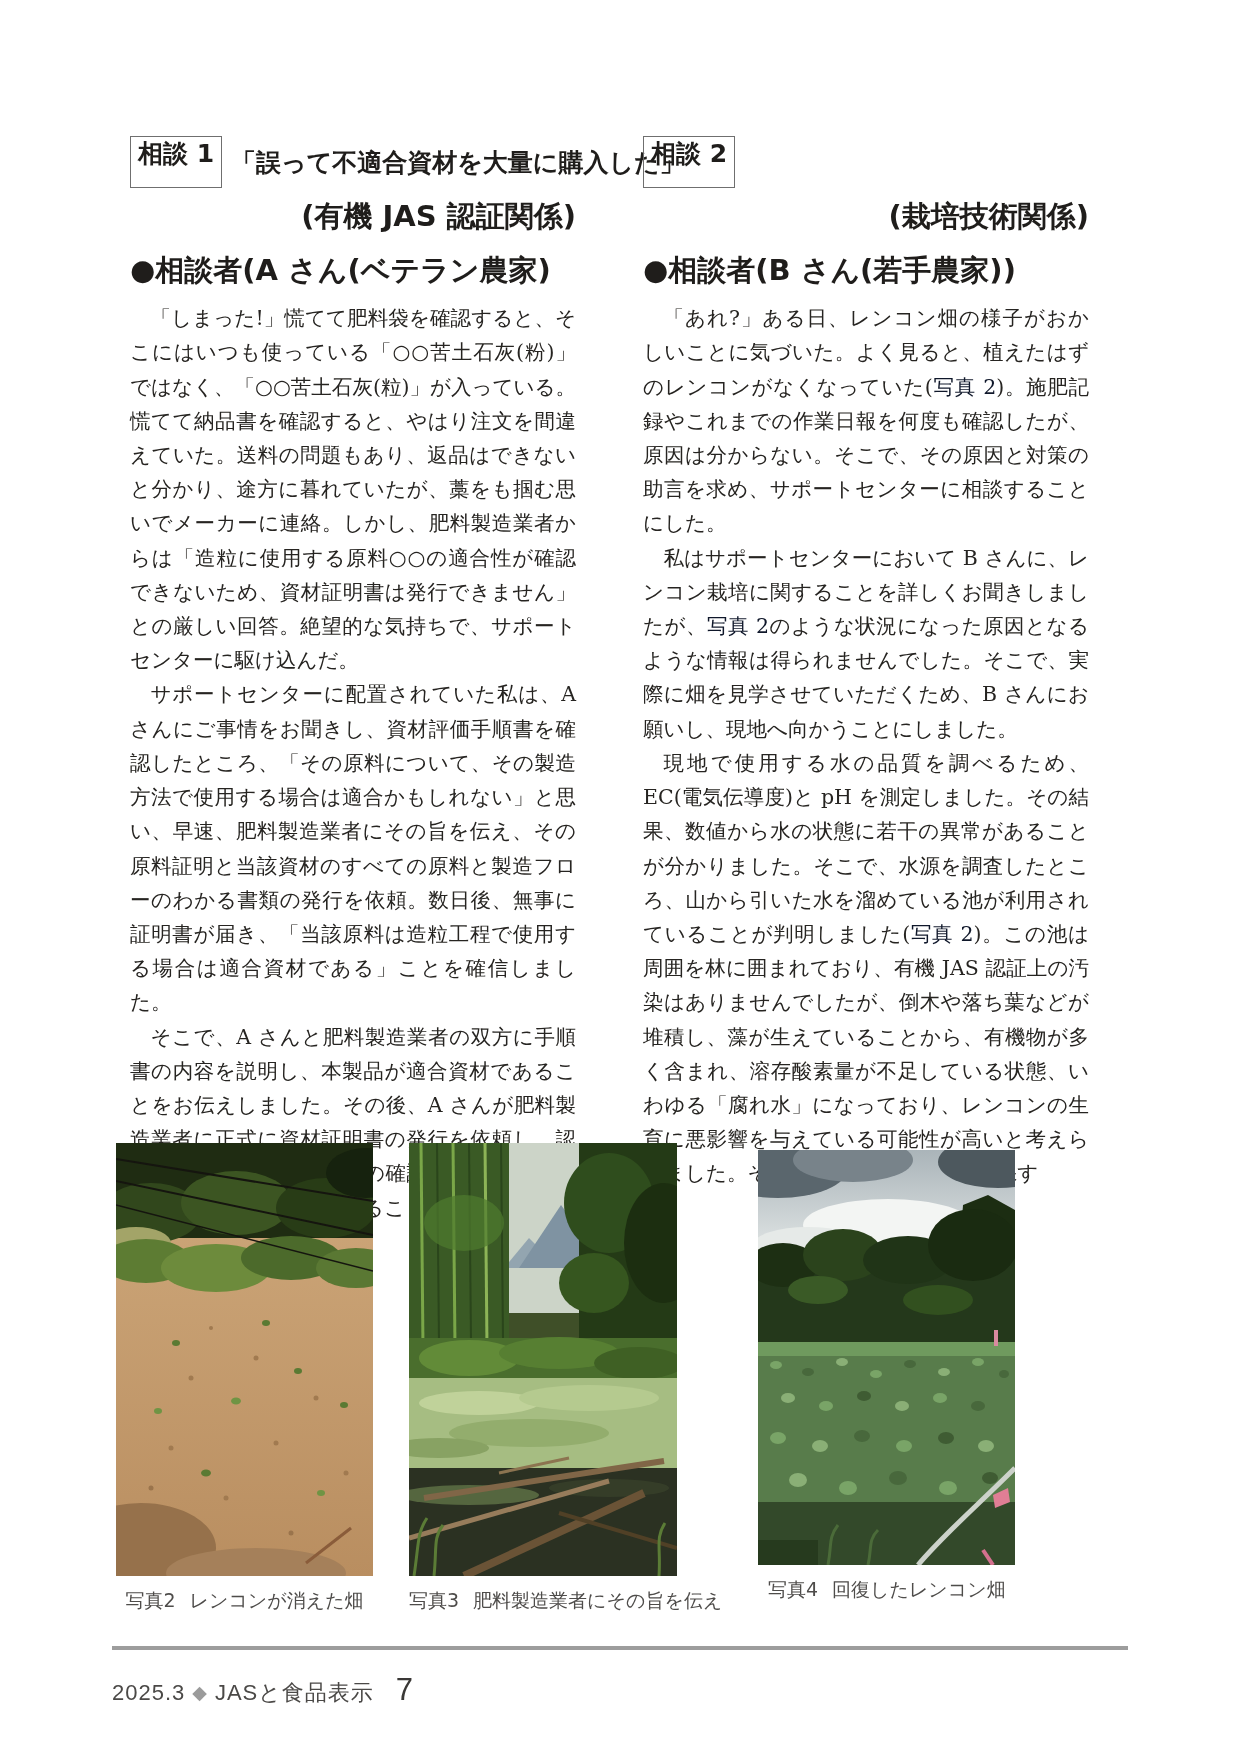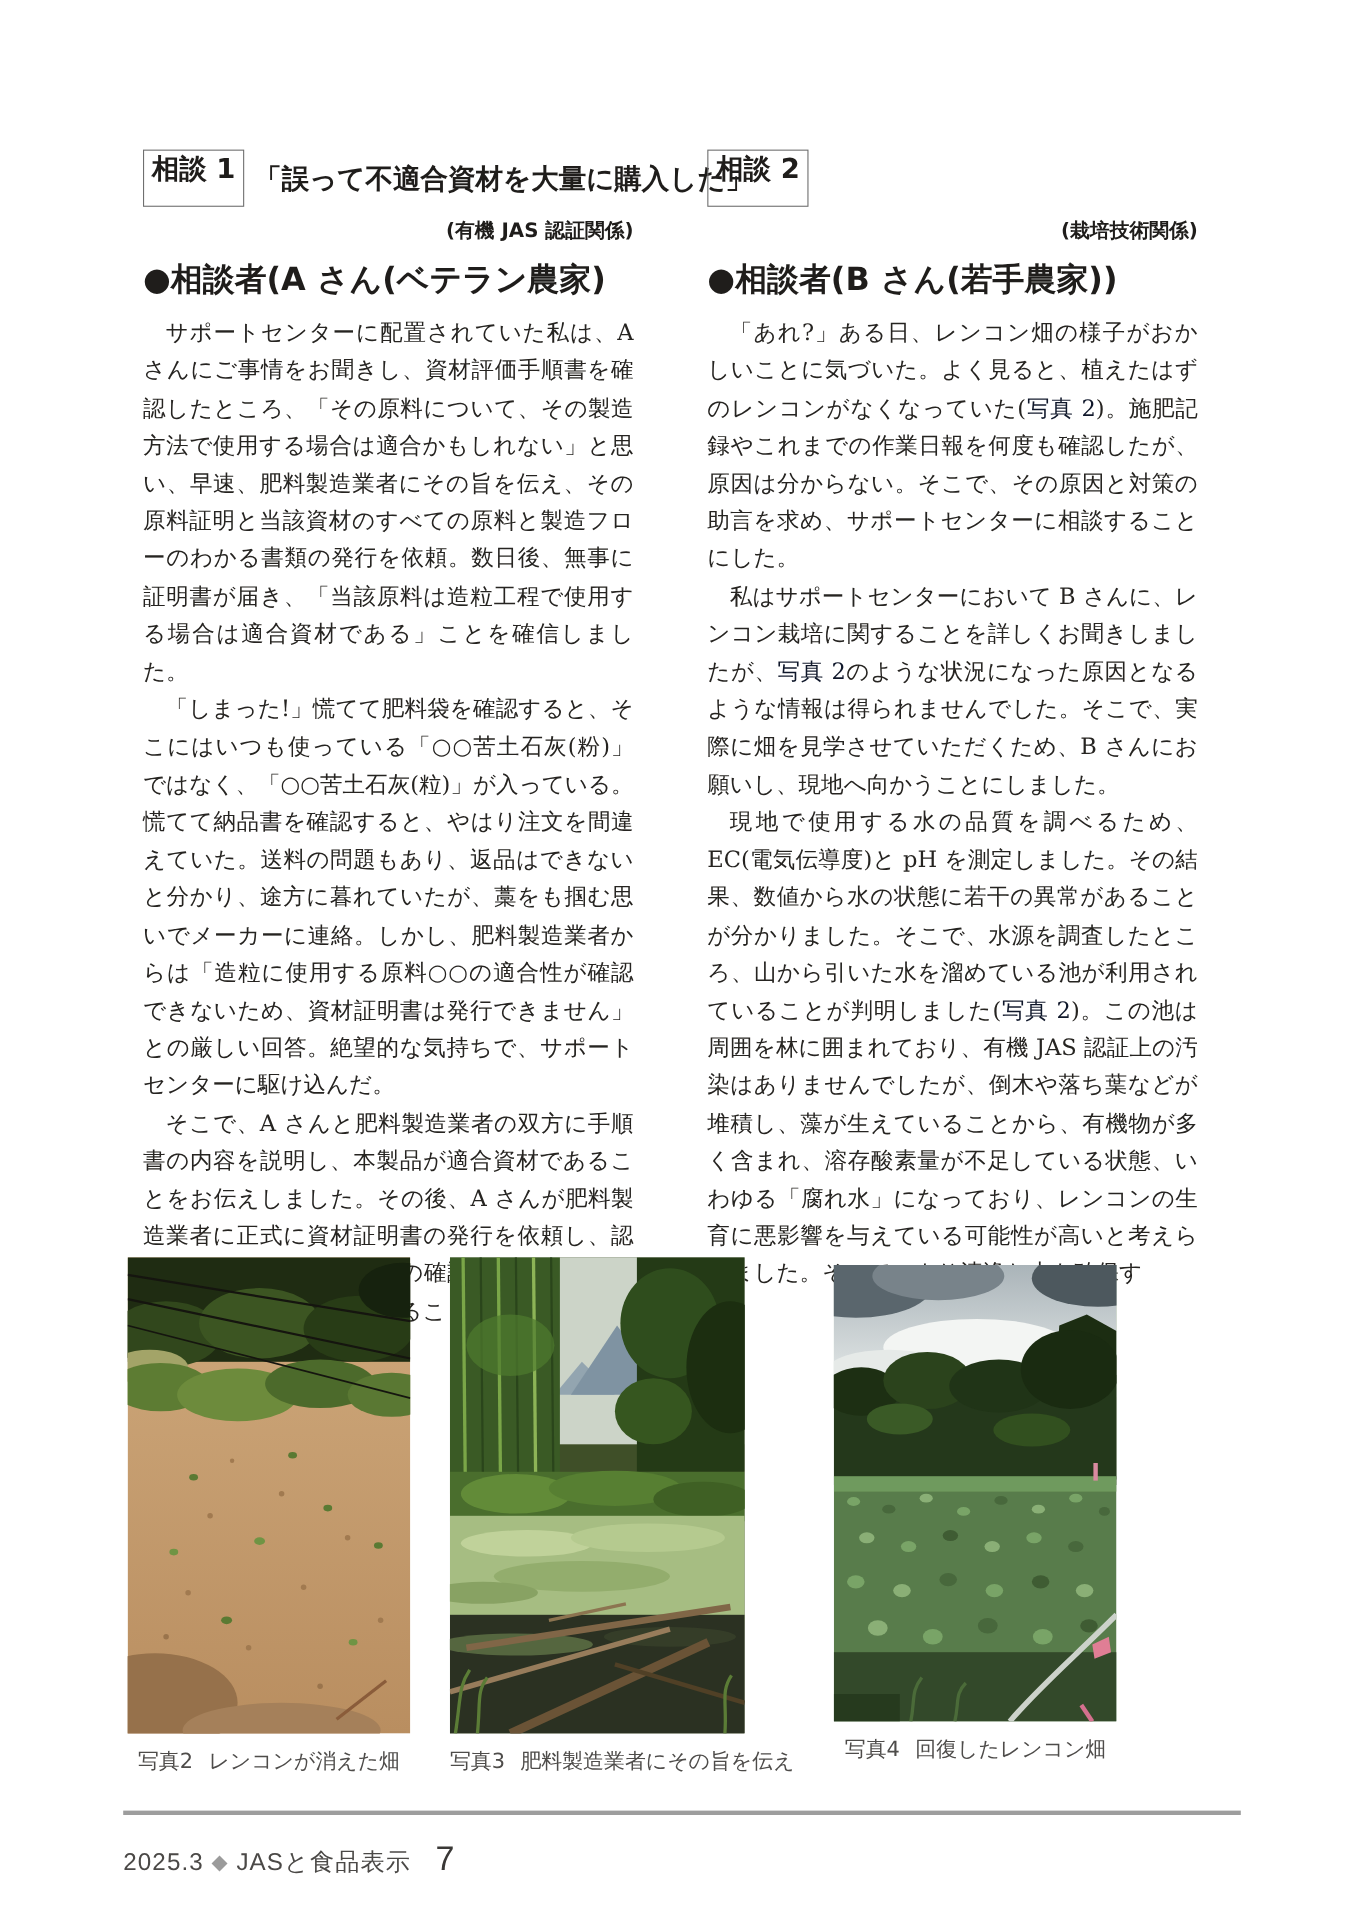--- a/index.html
+++ b/index.html
@@ -18,21 +18,21 @@
     font-weight:bold; font-size:25px; color:#1f1d1b;
   }
   .tag-box {
     display:inline-block; flex:0 0 auto;
     border:1.5px solid #6f6f6f; padding:1px 7px 18px; line-height:1.25;
   }
   .hdr-title { margin-left:9px;font-family:Liberation Serif, serif; }
   .hdr-line2 {
     text-align:right; margin-top:9px;
     font-family:"DejaVu Sans","Liberation Sans",sans-serif;
-    font-weight:bold; font-size:18px; color:#1f1d1b;
+    font-weight:bold; font-size:29px; color:#1f1d1b;
   }
   .consultant {
     margin-top:14px;
     font-family:"DejaVu Sans","Liberation Sans",sans-serif;
     font-weight:bold; font-size:29px; color:#1f1d1b;
   }
   .body { margin-top:10px; }
   .para {
     font-size:20.5px; line-height:34.2px; text-align:justify; text-indent:1em;
     color:#262421;
@@ -68,22 +68,22 @@
 <div class="page">
 
   <section class="col col-left">
     <div class="hdr-line1">
       <span class="tag-box">相談 1</span>
       <span class="hdr-title">「誤って不適合資材を大量に購入した」</span>
     </div>
     <div class="hdr-line2">(有機 JAS 認証関係)</div>
     <div class="consultant">●相談者(A さん(ベテラン農家)</div>
     <div class="body">
+        <p class="para"><span>「しまった!」慌てて肥料袋を確認すると、そこにはいつも使っている「○○苦土石灰(粉)」ではなく、「○○苦土石灰(粒)」が入っている。慌てて納品書を確認すると、やはり注文を間違えていた。送料の問題もあり、返品はできないと分かり、途方に暮れていたが、藁をも掴む思いでメーカーに連絡。しかし、肥料製造業者からは「造粒に使用する原料○○の適合性が確認できないため、資材証明書は発行できません」との厳しい回答。絶望的な気持ちで、サポートセンターに駆け込んだ。</span></p>
         <p class="para"><span>サポートセンターに配置されていた私は、A さんにご事情をお聞きし、資材評価手順書を確認したところ、「その原料について、その製造方法で使用する場合は適合かもしれない」と思い、早速、肥料製造業者にその旨を伝え、その原料証明と当該資材のすべての原料と製造フローのわかる書類の発行を依頼。数日後、無事に証明書が届き、「当該原料は造粒工程で使用する場合は適合資材である」ことを確信しました。</span></p>
-        <p class="para"><span>「しまった!」慌てて肥料袋を確認すると、そこにはいつも使っている「○○苦土石灰(粉)」ではなく、「○○苦土石灰(粒)」が入っている。慌てて納品書を確認すると、やはり注文を間違えていた。送料の問題もあり、返品はできないと分かり、途方に暮れていたが、藁をも掴む思いでメーカーに連絡。しかし、肥料製造業者からは「造粒に使用する原料○○の適合性が確認できないため、資材証明書は発行できません」との厳しい回答。絶望的な気持ちで、サポートセンターに駆け込んだ。</span></p>
         <p class="para"><span>そこで、A さんと肥料製造業者の双方に手順書の内容を説明し、本製品が適合資材であることをお伝えしました。その後、A さんが肥料製造業者に正式に資材証明書の発行を依頼し、認証機関による資材証明書の確認を経て、最終的に本製品が適合資材であることが確認されました。</span></p>
       </div>
   </section>
 
   <section class="col col-right">
     <div class="hdr-line1">
       <span class="tag-box">相談 2</span>
     </div>
     <div class="hdr-line2">(栽培技術関係)</div>
     <div class="consultant">●相談者(B さん(若手農家))</div>

